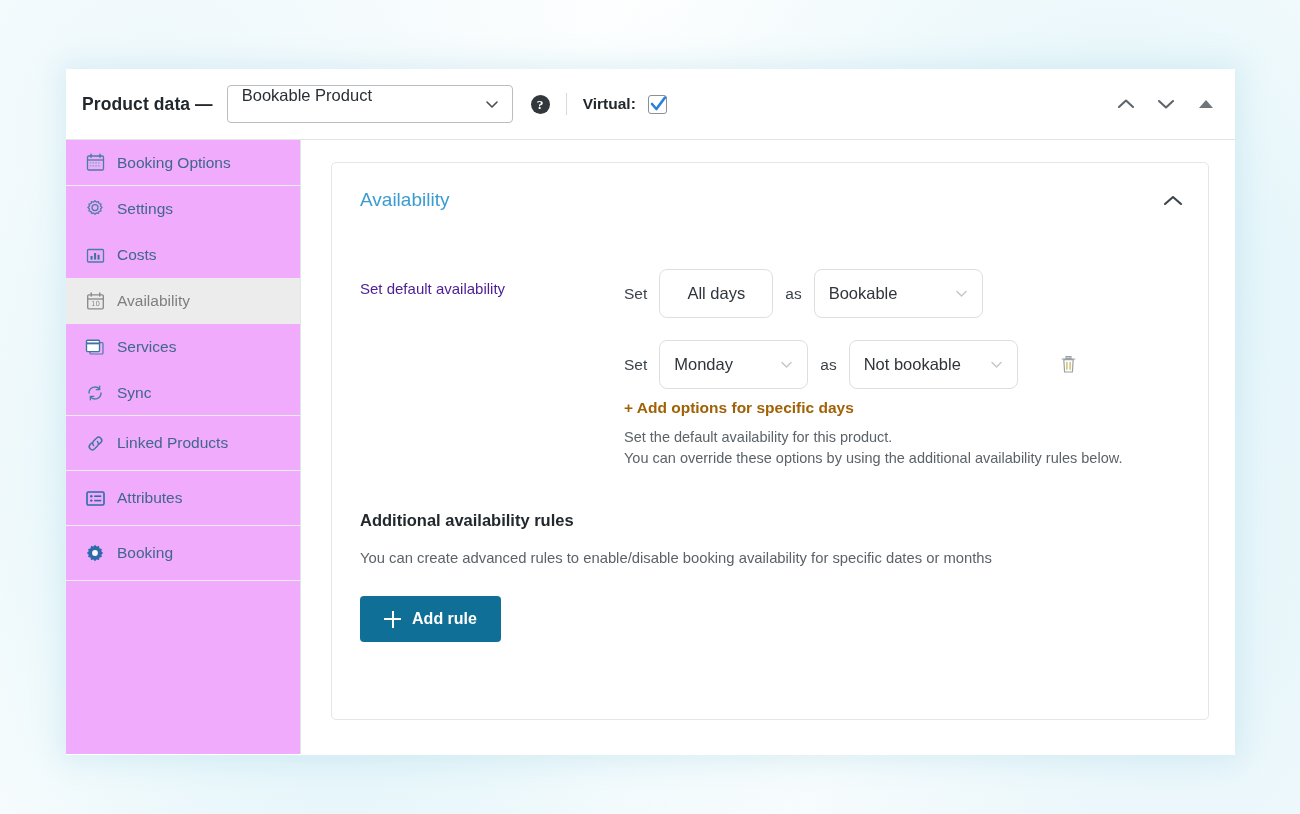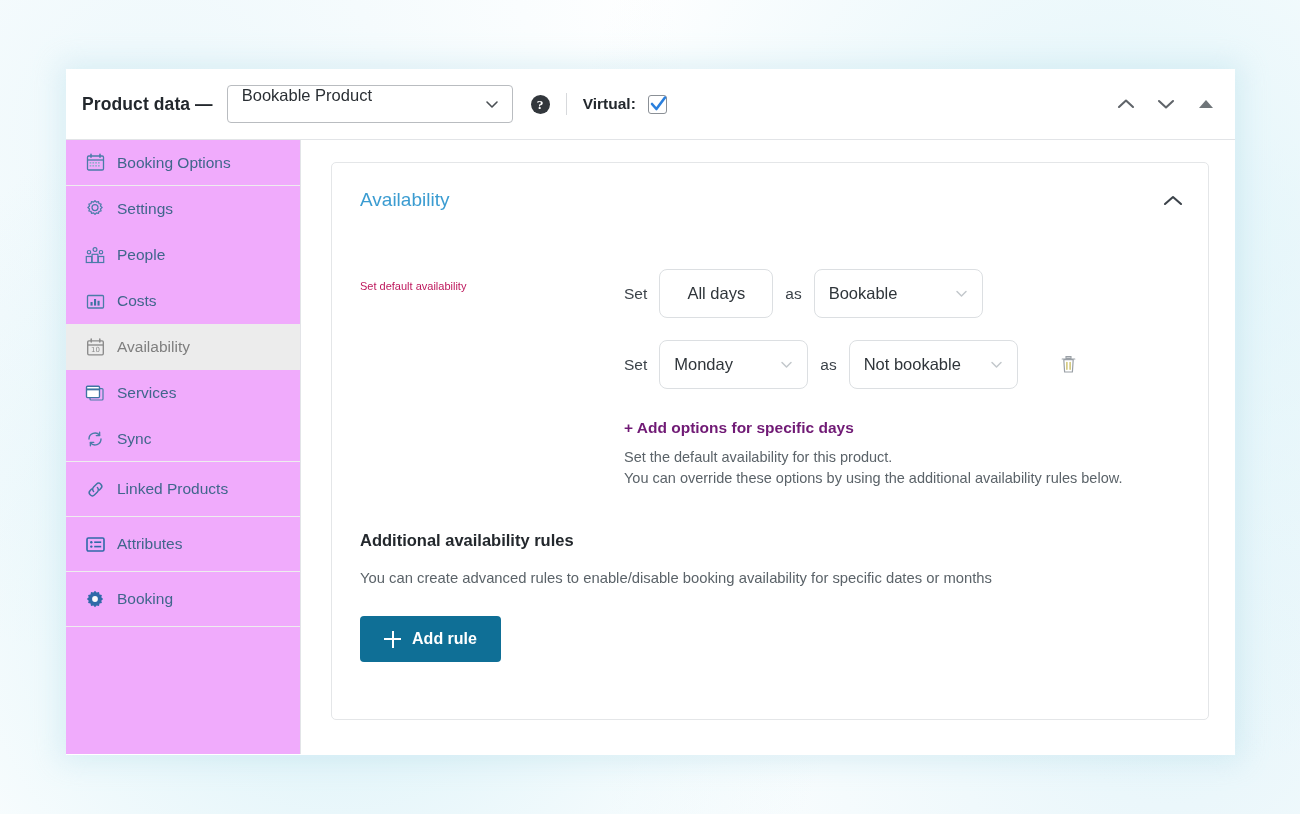--- a/index.html
+++ b/index.html
@@ -188,22 +188,22 @@
     display: flex; align-items: center; justify-content: center;
   }
 
   .row-default {
     display: flex;
     margin-top: 58px;
   }
   .field-label {
     width: 264px;
     flex: 0 0 264px;
-    font-size: 11px;
-    color: #be185d;
+    font-size: 15px;
+    color: #4c1d95;
     padding-top: 11px;
   }
   .field-col { flex: 1; }
 
   .setline {
     display: flex;
     align-items: center;
   }
   .setline + .setline { margin-top: 22px; }
   .kw {
@@ -237,24 +237,24 @@
   .sel-monday  { width: 149px; }
   .sel-notbook { width: 169px; }
 
   .trash-btn {
     margin-left: 28px;
     width: 22px; height: 24px;
     display: flex; align-items: center; justify-content: center;
   }
 
   .add-link {
-    margin-top: 30px;
+    margin-top: 10px;
     font-size: 15.5px;
     font-weight: bold;
-    color: #701a75;
+    color: #a16207;
     display: inline-block;
   }
   .hint {
     margin-top: 10px;
     font-size: 14.5px;
     line-height: 21px;
     color: #5b6369;
     max-width: 520px;
   }
 
@@ -372,33 +372,20 @@
         <div class="nav-item sub">
           <span class="ico">
             <svg width="20" height="20" viewBox="0 0 20 20">
               <path d="M10 1.6 L11.4 3.2 L13.5 2.6 L14 4.7 L16.1 5 L15.5 7.1 L17.1 8.5 L15.5 9.9 L16.1 12 L14 12.3 L13.5 14.4 L11.4 13.8 L10 15.4 L8.6 13.8 L6.5 14.4 L6 12.3 L3.9 12 L4.5 9.9 L2.9 8.5 L4.5 7.1 L3.9 5 L6 4.7 L6.5 2.6 L8.6 3.2 Z" fill="none" stroke="#4a7ca8" stroke-width="1.25" stroke-linejoin="round"></path>
               <circle cx="10" cy="8.5" r="3" fill="none" stroke="#4a7ca8" stroke-width="1.25"></circle>
             </svg>
           </span>
           <span class="nav-label">Settings</span>
         </div>
 
-        <div class="nav-item sub">
-          <span class="ico">
-            <svg width="20" height="19" viewBox="0 0 20 19">
-              <circle cx="4" cy="6.2" r="1.7" fill="none" stroke="#4a7ca8" stroke-width="1.2"></circle>
-              <circle cx="10" cy="3.6" r="1.9" fill="none" stroke="#4a7ca8" stroke-width="1.2"></circle>
-              <circle cx="16" cy="6.2" r="1.7" fill="none" stroke="#4a7ca8" stroke-width="1.2"></circle>
-              <rect x="1.3" y="10.5" width="5.4" height="6" fill="none" stroke="#4a7ca8" stroke-width="1.2"></rect>
-              <rect x="7.1" y="8.3" width="5.8" height="8.2" fill="none" stroke="#4a7ca8" stroke-width="1.2"></rect>
-              <rect x="13.3" y="10.5" width="5.4" height="6" fill="none" stroke="#4a7ca8" stroke-width="1.2"></rect>
-            </svg>
-          </span>
-          <span class="nav-label">People</span>
-        </div>
 
         <div class="nav-item sub">
           <span class="ico">
             <svg width="19" height="19" viewBox="0 0 19 19">
               <rect x="1.5" y="3.5" width="16" height="12.5" rx="1" fill="none" stroke="#4a7ca8" stroke-width="1.3"></rect>
               <g fill="#3f74a3">
                 <rect x="4.5" y="10" width="2.1" height="3.6"></rect>
                 <rect x="8" y="7" width="2.1" height="6.6"></rect>
                 <rect x="11.5" y="8.8" width="2.1" height="4.8"></rect>
               </g>

